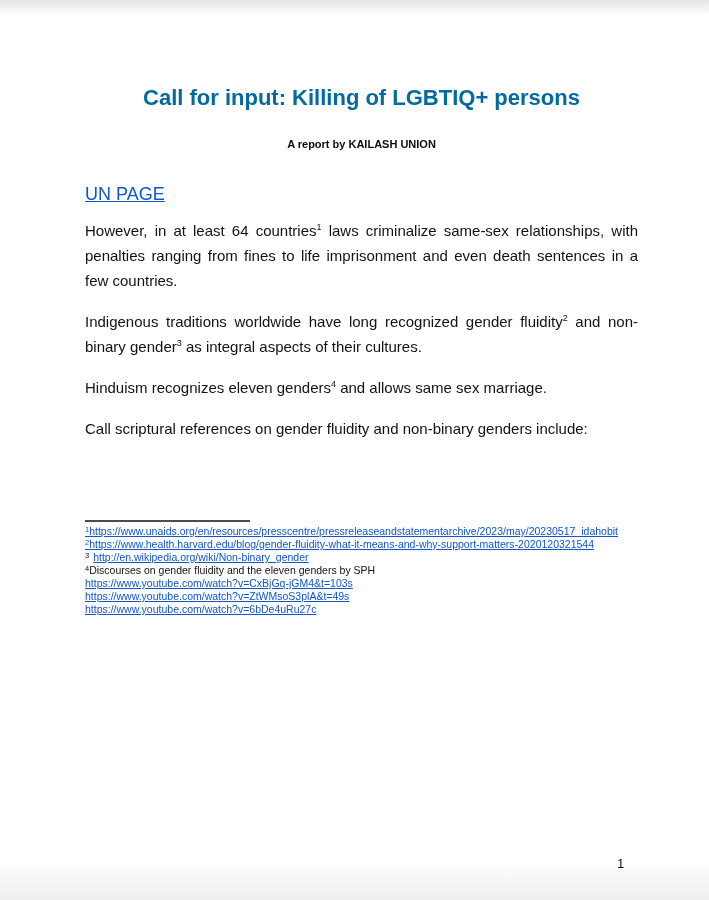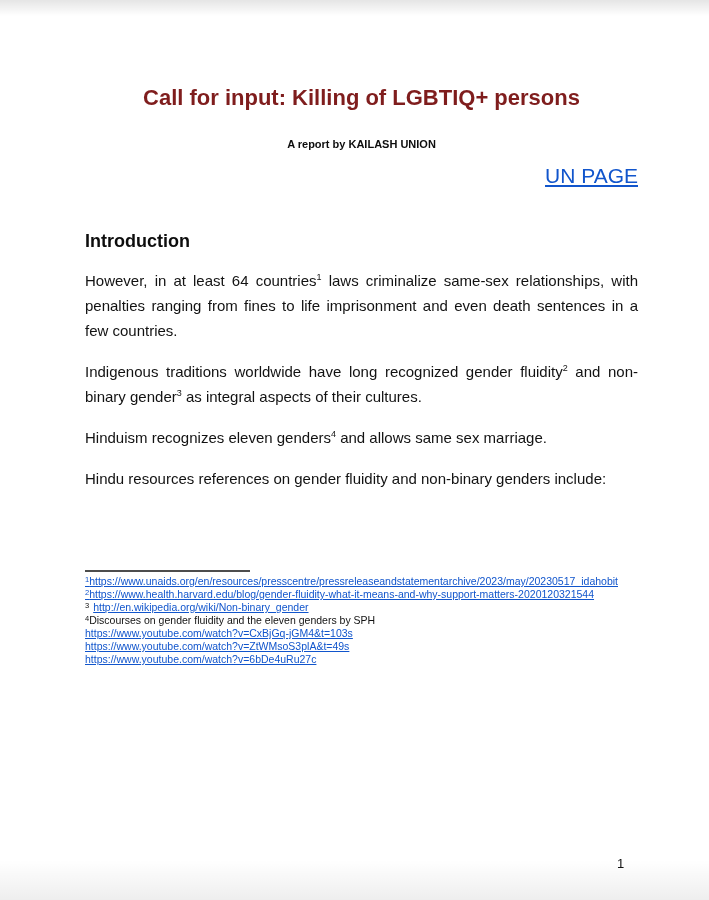--- a/index.html
+++ b/index.html
@@ -27,34 +27,34 @@
     left: 85px;
     top: 0;
     width: 553px;
   }
   .doc-title {
     margin: 87px 0 0 0;
     font-size: 22px;
     line-height: 22px;
     font-weight: bold;
     text-align: center;
-    color: #7f1d1d;
+    color: #0369a1;
   }
   .doc-subtitle {
     margin-top: 27px;
     font-size: 11px;
     line-height: 16px;
     font-weight: bold;
     text-align: center;
     color: #0d0d0d;
   }
   .link-row {
-    margin-top: 16px;
-    text-align: right;
-    font-size: 21px;
+    margin-top: 34px;
+    text-align: left;
+    font-size: 18px;
     line-height: 16px;
   }
   a.doc-link {
     color: #1155cc;
     text-decoration: underline;
     cursor: pointer;
   }
   .section-heading {
     margin: 47px 0 0 0;
     font-size: 18px;
@@ -117,31 +117,30 @@
 
   <div class="content">
     <h1 class="doc-title">Call for input: Killing of LGBTIQ+ persons</h1>
 
     <div class="doc-subtitle">A report by KAILASH UNION</div>
 
     <div class="link-row">
       <a class="doc-link">UN PAGE</a>
     </div>
 
-    <h2 class="section-heading">Introduction</h2>
 
 
 
     <p class="body-par"><span>However, in at least 64 countries</span><sup>1</sup><span> laws criminalize same-sex relationships, with penalties ranging from fines to life imprisonment and even death sentences in a few countries.</span></p>
 
     <p class="body-par"><span>Indigenous traditions worldwide have long recognized gender fluidity</span><sup>2</sup><span> and non-binary gender</span><sup>3</sup><span> as integral aspects of their cultures.</span></p>
 
     <p class="body-par"><span>Hinduism recognizes eleven genders</span><sup>4</sup><span> and allows same sex marriage.</span></p>
 
-    <p class="body-par">Hindu resources references on gender fluidity and non-binary genders include:</p>
+    <p class="body-par">Call scriptural references on gender fluidity and non-binary genders include:</p>
 
     <div class="footnote-sep"></div>
 
     <div class="footnotes">
       <div class="fn"><a><sup>1</sup><span>https://www.unaids.org/en/resources/presscentre/pressreleaseandstatementarchive/2023/may/20230517_idahobit</span></a></div>
       <div class="fn"><a><sup>2</sup><span>https://www.health.harvard.edu/blog/gender-fluidity-what-it-means-and-why-support-matters-2020120321544</span></a></div>
       <div class="fn"><sup>3</sup><span class="sp"></span><a>http://en.wikipedia.org/wiki/Non-binary_gender</a></div>
       <div class="fn"><sup>4</sup><span>Discourses on gender fluidity and the eleven genders by SPH</span></div>
       <div class="fn"><a>https://www.youtube.com/watch?v=CxBjGq-jGM4&amp;t=103s</a></div>
       <div class="fn"><a>https://www.youtube.com/watch?v=ZtWMsoS3plA&amp;t=49s</a></div>

